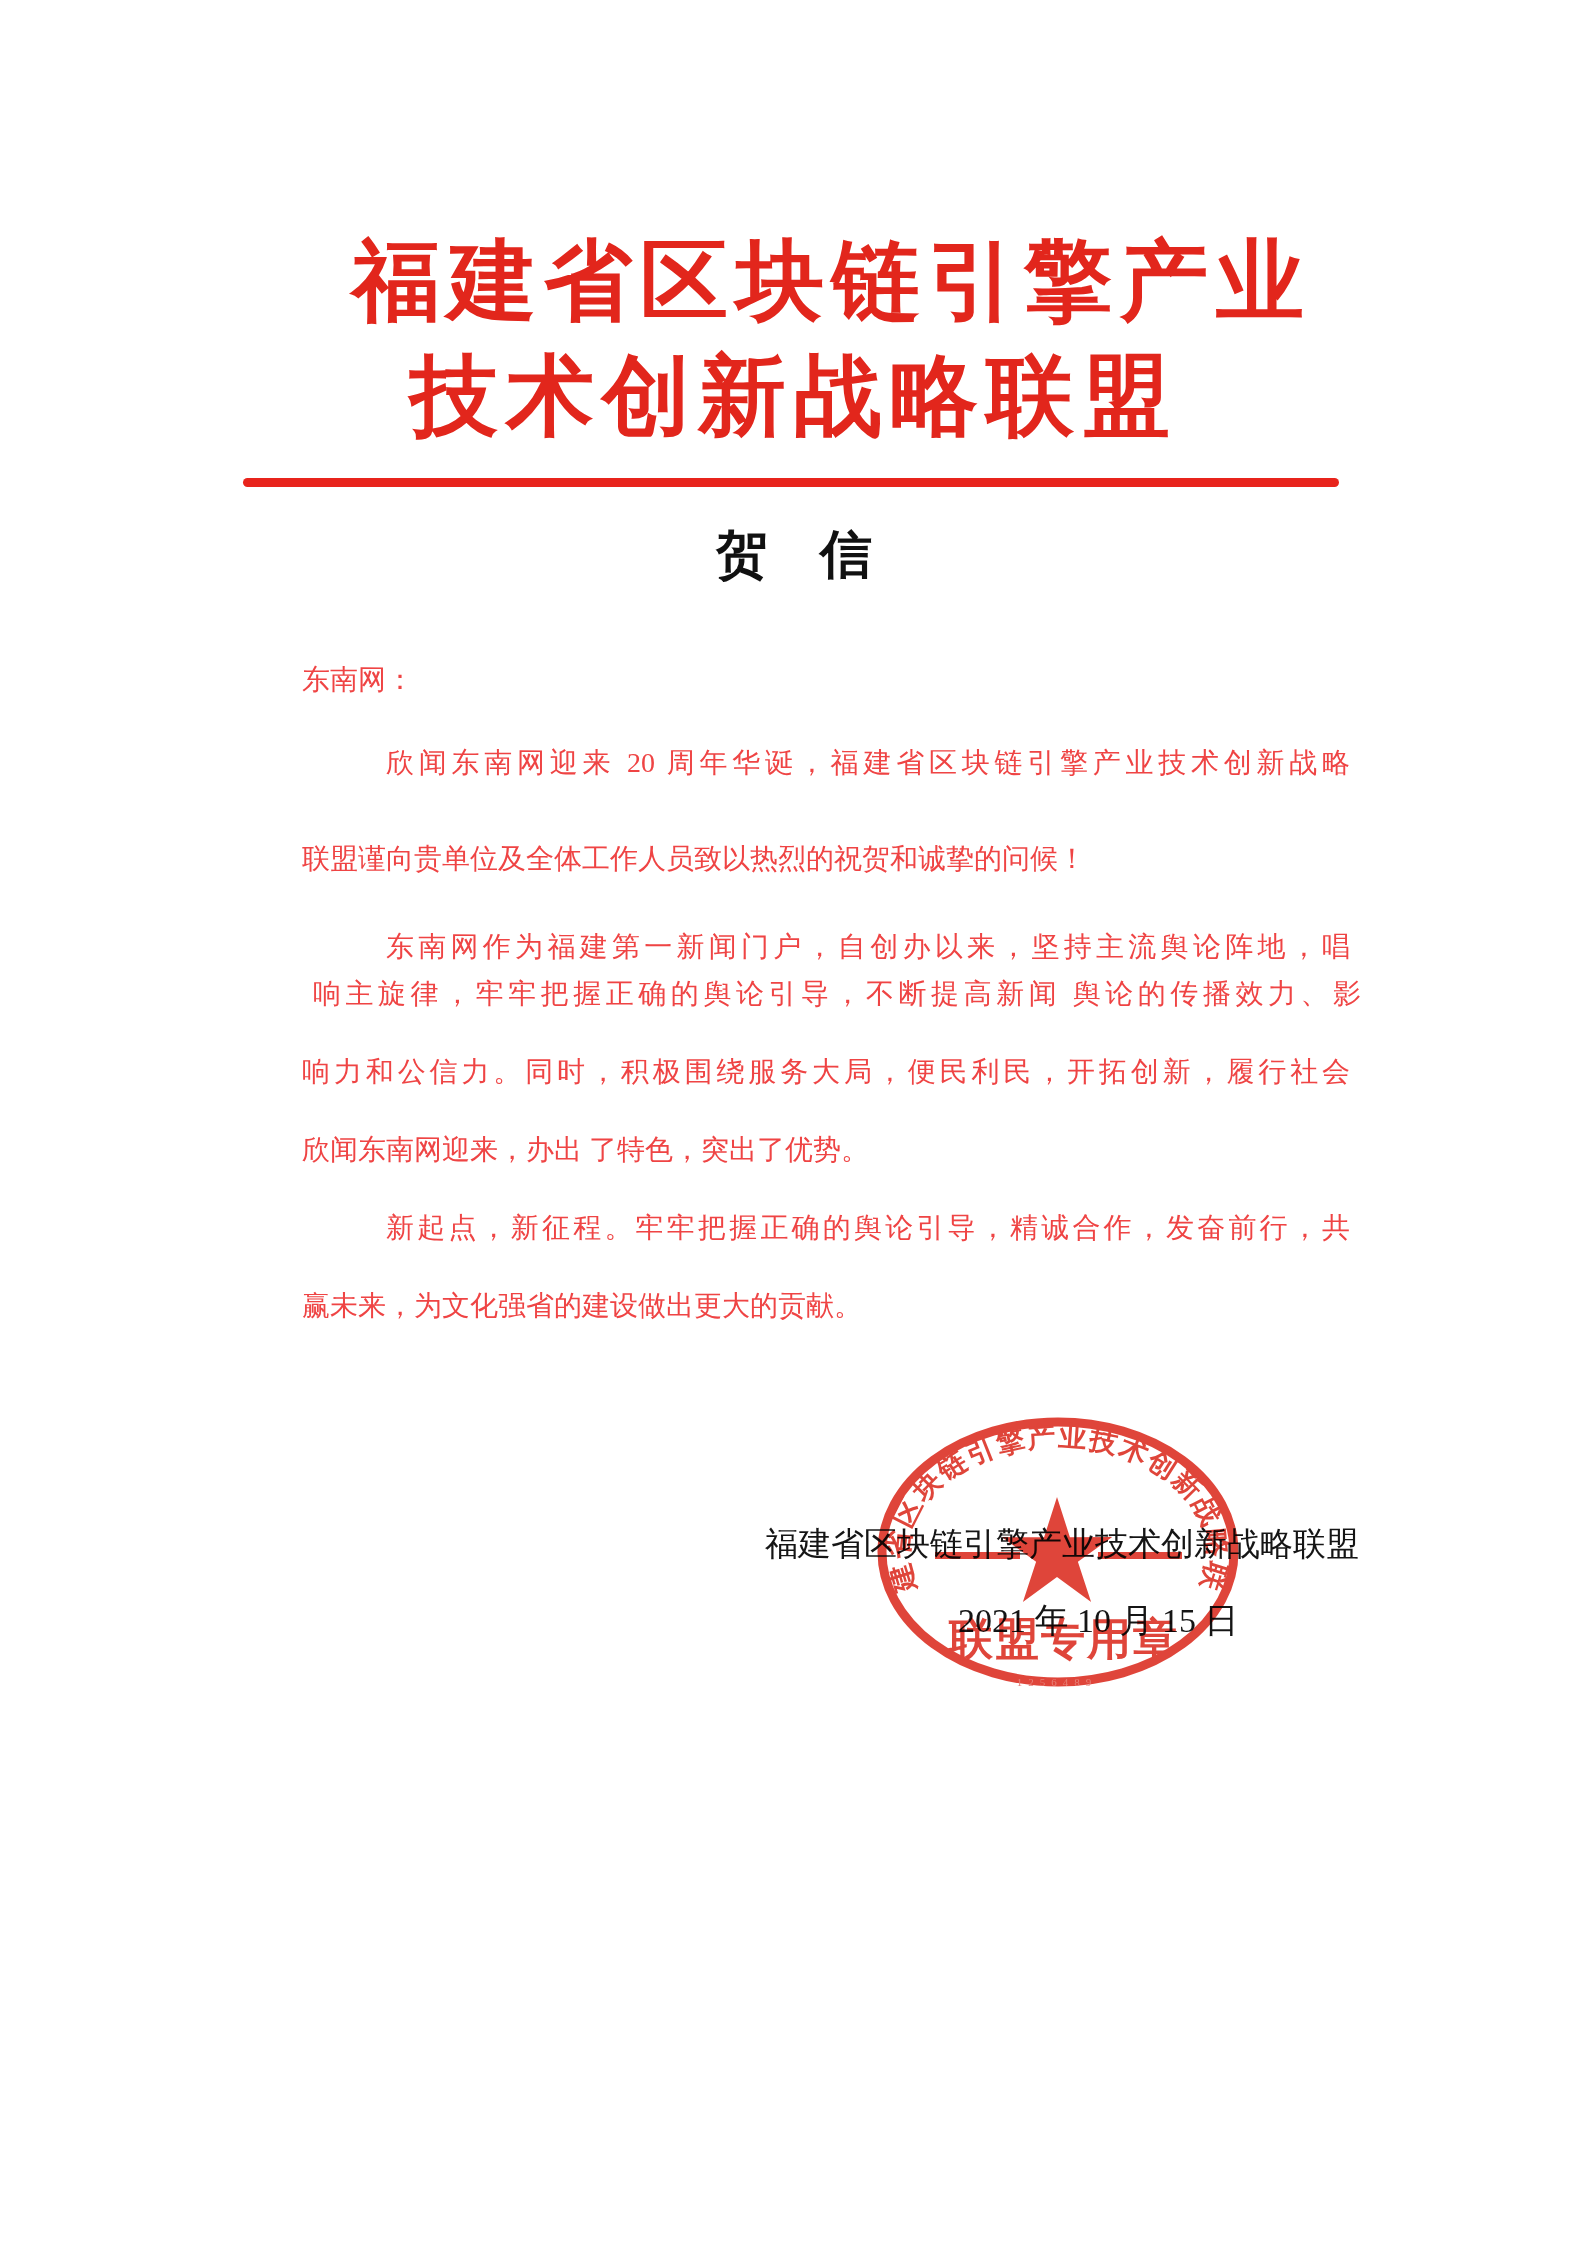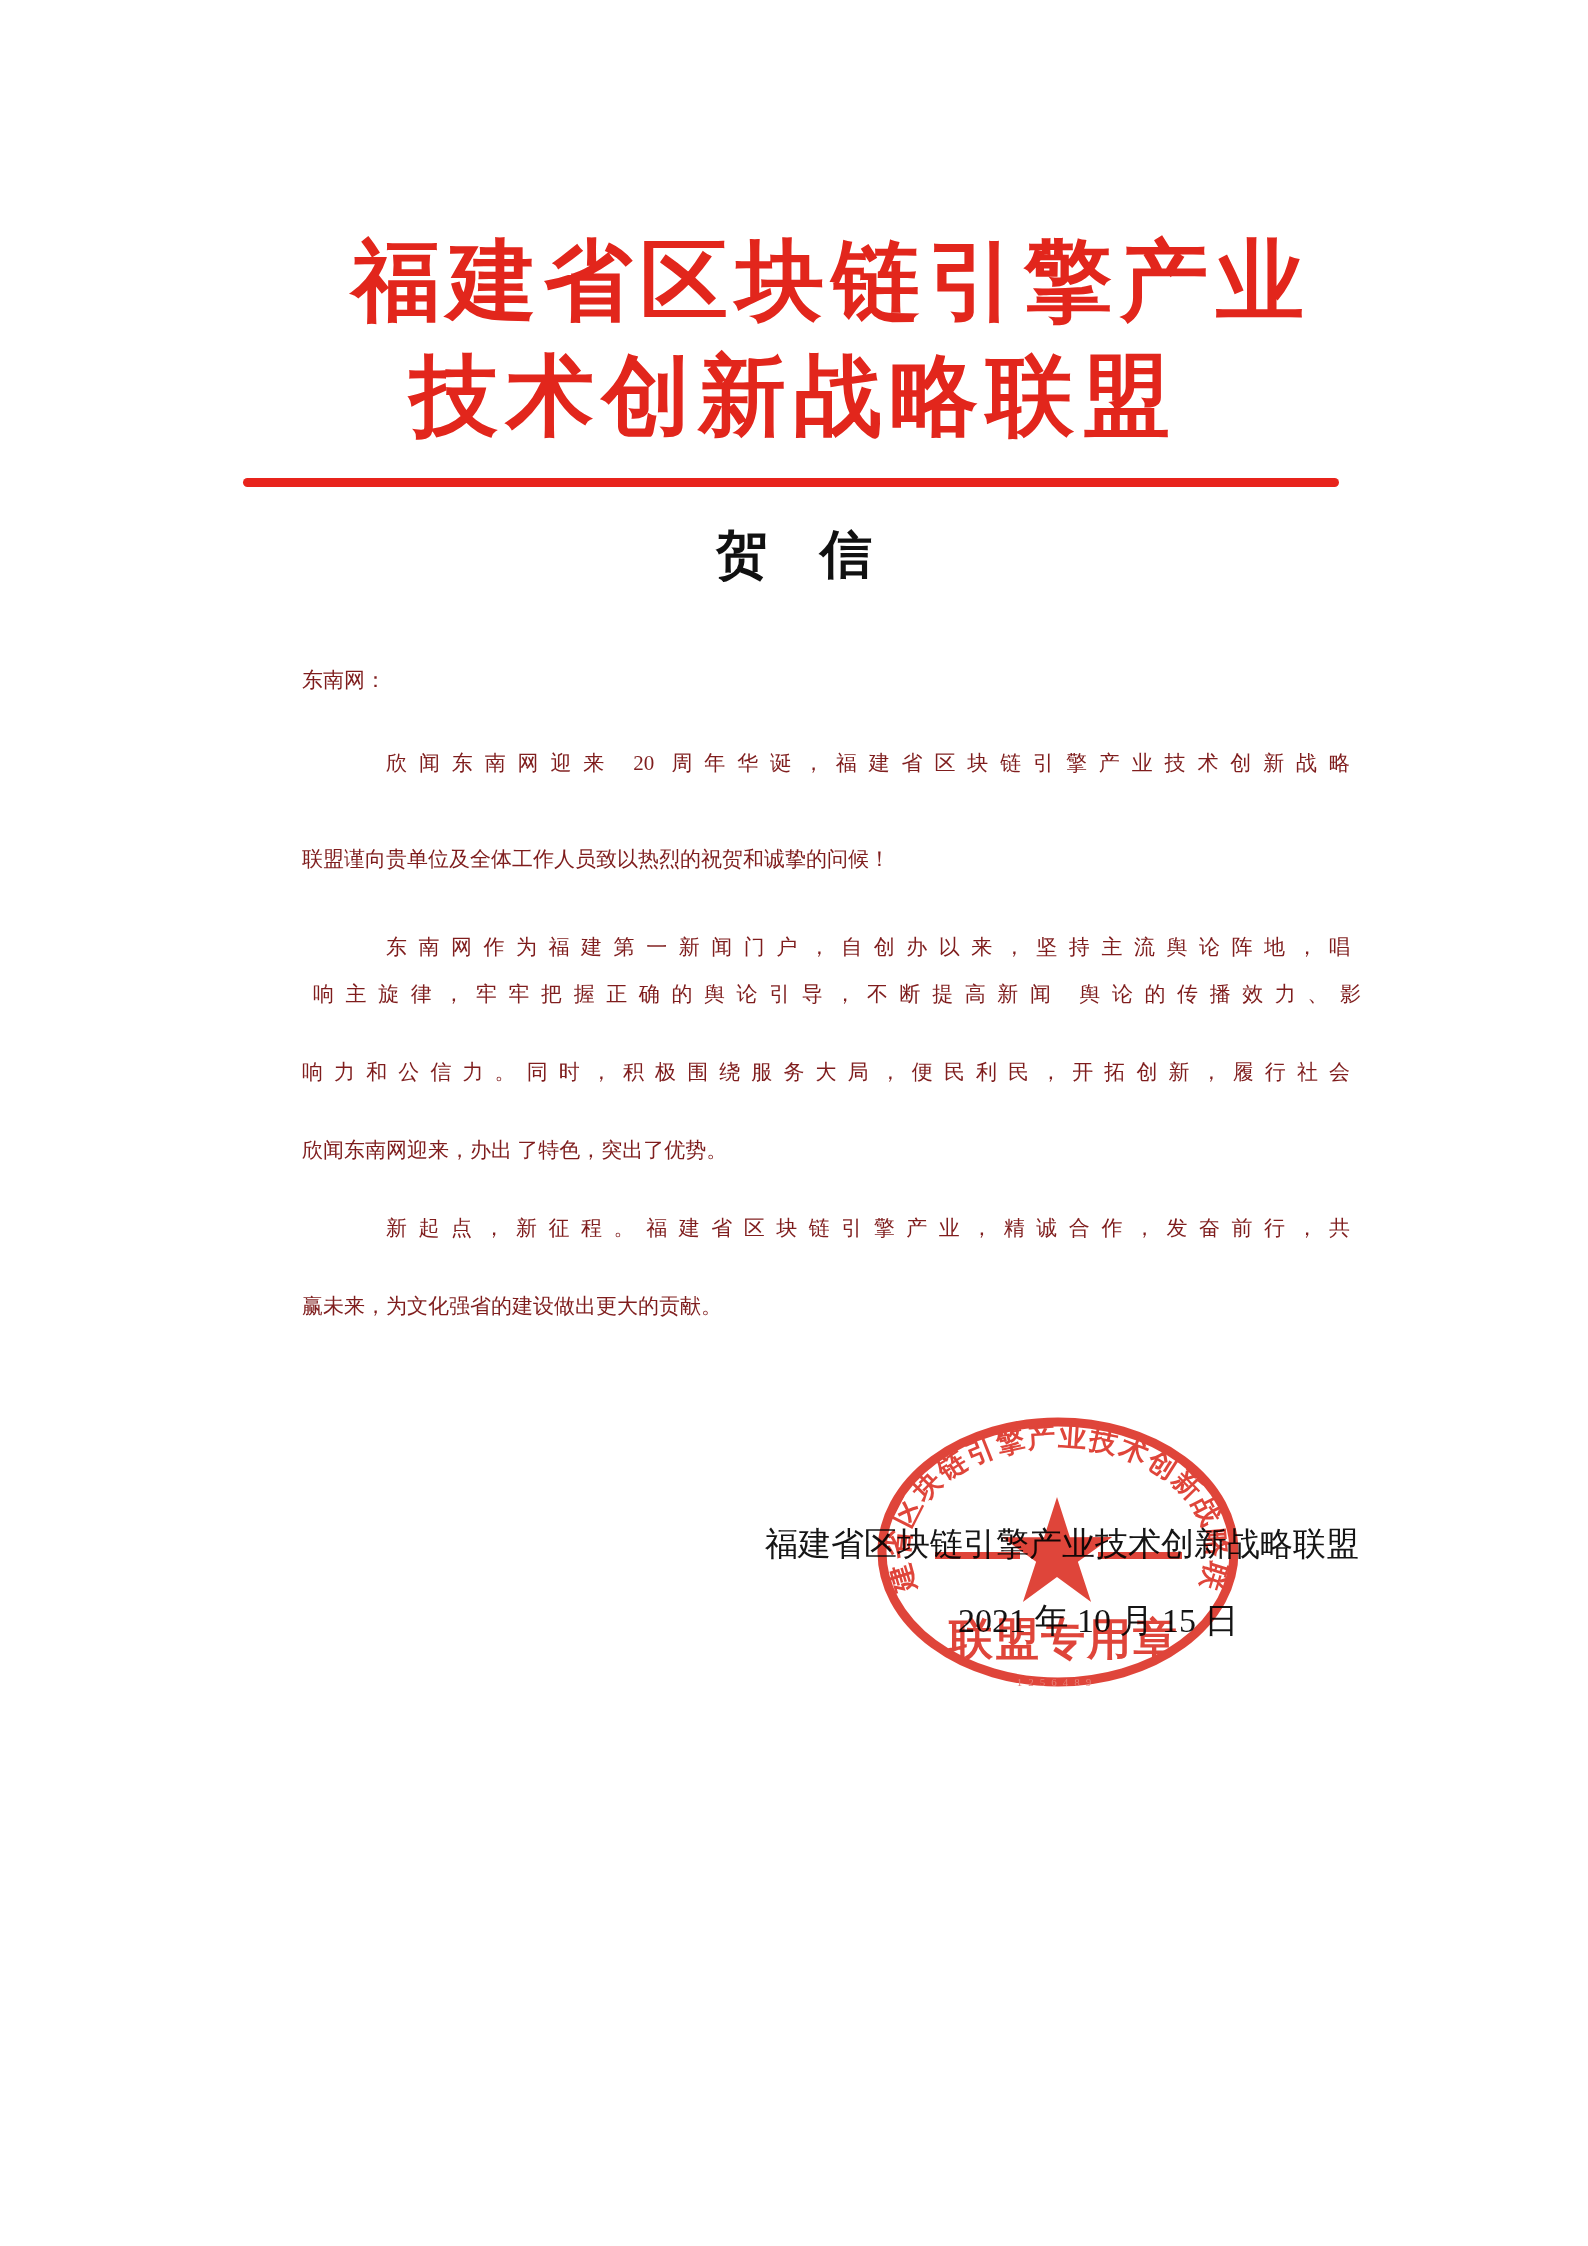--- a/index.html
+++ b/index.html
@@ -33,21 +33,21 @@
     position:absolute;left:0;top:526px;width:1588px;
     text-align:center;
     font-family:"Liberation Sans", sans-serif;
     font-weight:bold;color:#111;
     font-size:52px;line-height:56px;
     white-space:pre;
   }
   
   .line{
     position:absolute;left:302px;width:1048px;
-    font-size:21px;line-height:40px;color:#7f1d1d;
+    font-size:28px;line-height:40px;color:#ef4444;
     box-sizing:content-box;
     font-family:Liberation Serif, serif;
   }
   .line.ind{padding-left:84px;width:964px;}
   .line.fill{text-align:justify;text-align-last:justify;}
   
   .sig-org{
     position:absolute;left:765px;top:1524px;
     font-size:33px;line-height:40px;color:#151515;
     white-space:nowrap;
@@ -78,21 +78,21 @@
   <div class="letter-title">贺　信</div>
 
   <div class="line" style="top:660px;">东南网：</div>
 
   <div class="line ind fill" style="top:743px;">欣闻东南网迎来 20 周年华诞，福建省区块链引擎产业技术创新战略</div>
   <div class="line" style="top:821px;margin-top:18px;">联盟谨向贵单位及全体工作人员致以热烈的祝贺和诚挚的问候！</div>
   <div class="line ind fill" style="top:927px;">东南网作为福建第一新闻门户，自创办以来，坚持主流舆论阵地，唱</div>
   <div class="line fill" style="top:974px;margin-left:11px;">响主旋律，牢牢把握正确的舆论引导，不断提高新闻 舆论的传播效力、影</div>
   <div class="line fill" style="top:1052px;">响力和公信力。同时，积极围绕服务大局，便民利民，开拓创新，履行社会</div>
   <div class="line" style="top:1130px;">欣闻东南网迎来，办出 了特色，突出了优势。</div>
-  <div class="line ind fill" style="top:1208px;">新起点，新征程。福建省区块链引擎产业，精诚合作，发奋前行，共</div>
+  <div class="line ind fill" style="top:1208px;">新起点，新征程。牢牢把握正确的舆论引导，精诚合作，发奋前行，共</div>
   <div class="line" style="top:1286px;">赢未来，为文化强省的建设做出更大的贡献。</div>
 
   <div class="sig-org">福建省区块链引擎产业技术创新战略联盟</div>
   <div class="sig-date">2021 年 10 月 15 日</div>
 
   <svg class="seal" viewBox="0 0 380 300" xmlns="http://www.w3.org/2000/svg">
 
     <ellipse cx="190" cy="150" rx="176" ry="130" fill="none" stroke="#dd372b" stroke-width="9"></ellipse>
 
     <defs>

